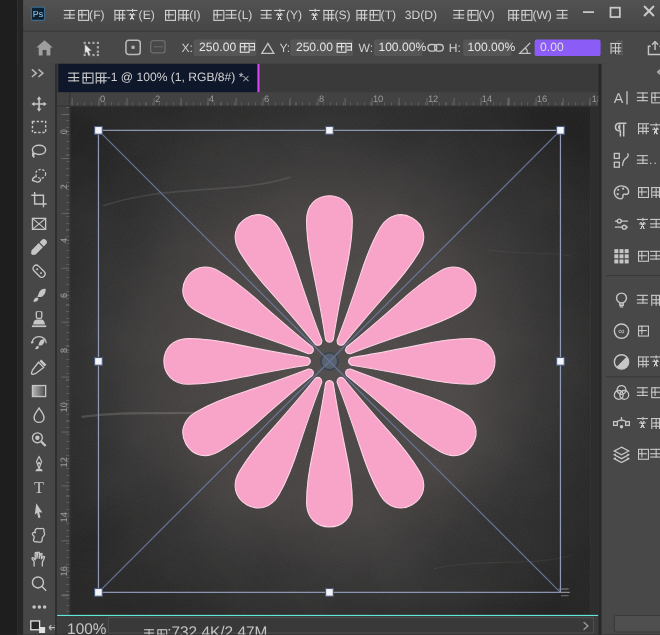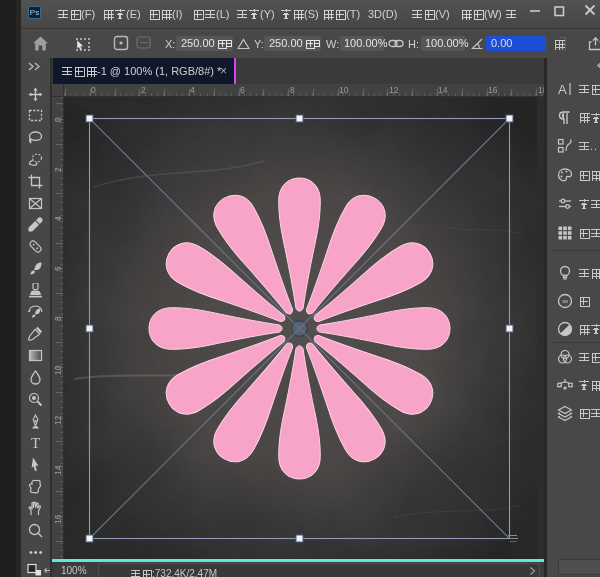--- a/index.html
+++ b/index.html
@@ -118,21 +118,21 @@
         <rect x="1" y="3.5" width="8" height="6" rx="3"></rect>
         <rect x="7" y="3.5" width="8" height="6" rx="3"></rect>
       </g>
     </svg>
     <span class="abs" style="left:392px;top:9px;">H:</span>
     <div class="abs" style="left:405px;top:6.5px;width:44px;height:15px;background:#565656;border-radius:2px;color:#e4e4e4;padding:1px 0 0 4px;">100.00%</div>
 
     <svg class="abs" style="left:455px;top:9px;" width="13" height="12" viewBox="0 0 13 12">
       <path d="M11.5 10.5 H1.5 L11 1 M6.5 5.5 A6.5 6.5 0 0 1 8.5 10.5" fill="none" stroke="#c4c4c4" stroke-width="1.2"></path>
     </svg>
-    <div class="abs" style="left:470px;top:6.5px;width:60px;height:15px;background:#1d4ed8;border-radius:2px;color:#dedede;padding:1px 0 0 5px;">0.00</div>
+    <div class="abs" style="left:470px;top:6.5px;width:60px;height:15px;background:#8b5cf6;border-radius:2px;color:#dedede;padding:1px 0 0 5px;">0.00</div>
     <span class="abs" style="left:537px;top:9px;color:#c9c9c9;"><span class="hz hzd"></span></span>
     <div class="abs" style="left:544px;top:8px;width:6px;height:13px;border:1px solid #606060;border-left:none;"></div>
 
     <svg class="abs" style="left:572px;top:8px;" width="15" height="14" viewBox="0 0 15 14">
       <g fill="none" stroke="#c4c4c4" stroke-width="1.3">
         <path d="M3.5 5 H1.5 V12.5 H13.5 V5 H11.5"></path>
         <line x1="7.5" y1="8.5" x2="7.5" y2="1"></line>
         <path d="M4.8 3.6 L7.5 0.8 L10.2 3.6"></path>
       </g>
     </svg>
@@ -348,21 +348,21 @@
       <rect x="22.0" y="438.0" width="7" height="7"></rect>
       <rect x="232.0" y="438.0" width="7" height="7"></rect>
     </g>
     <g stroke="#878c96" stroke-width="1" fill="none">
       <line x1="444" y1="438.5" x2="453" y2="438.5"></line>
       <line x1="444" y1="441.5" x2="454" y2="441.5"></line>
       <line x1="446" y1="444.5" x2="453" y2="444.5" stroke="#5d626b"></line>
     </g>
   </svg>
 
-  <div class="abs" id="statusbar" style="left:36px;top:559px;width:492px;height:18px;background:#3c3c3c;border-top:3px solid #5eead4;color:#c6c6c6;font-size:10px;">
+  <div class="abs" id="statusbar" style="left:36px;top:559px;width:492px;height:18px;background:#3c3c3c;border-top:1px solid #5eead4;color:#c6c6c6;font-size:14px;">
     <span class="abs" style="left:9px;top:3px;">100%</span>
     <div class="abs" style="left:46px;top:1px;width:442px;height:15px;border:1px solid #4e4e4e;background:#393939;"></div>
     <span class="abs" style="left:78px;top:6px;"><span class="hz hs hza"></span><span class="hz hs hzb"></span>:732.4K/2.47M</span>
     <svg class="abs" style="left:477px;top:5px;" width="7" height="8" viewBox="0 0 7 8">
         <path d="M1.5 0.5 L5.5 4 L1.5 7.5" fill="none" stroke="#9a9a9a" stroke-width="1.2"></path>
       </svg>
   </div>
 
   <div class="abs" style="left:528px;top:58px;width:3px;height:519px;background:#282828;"></div>
   <div class="abs" id="panel" style="left:531px;top:58px;width:69px;height:519px;background:#484848;color:#c9c9c9;">

